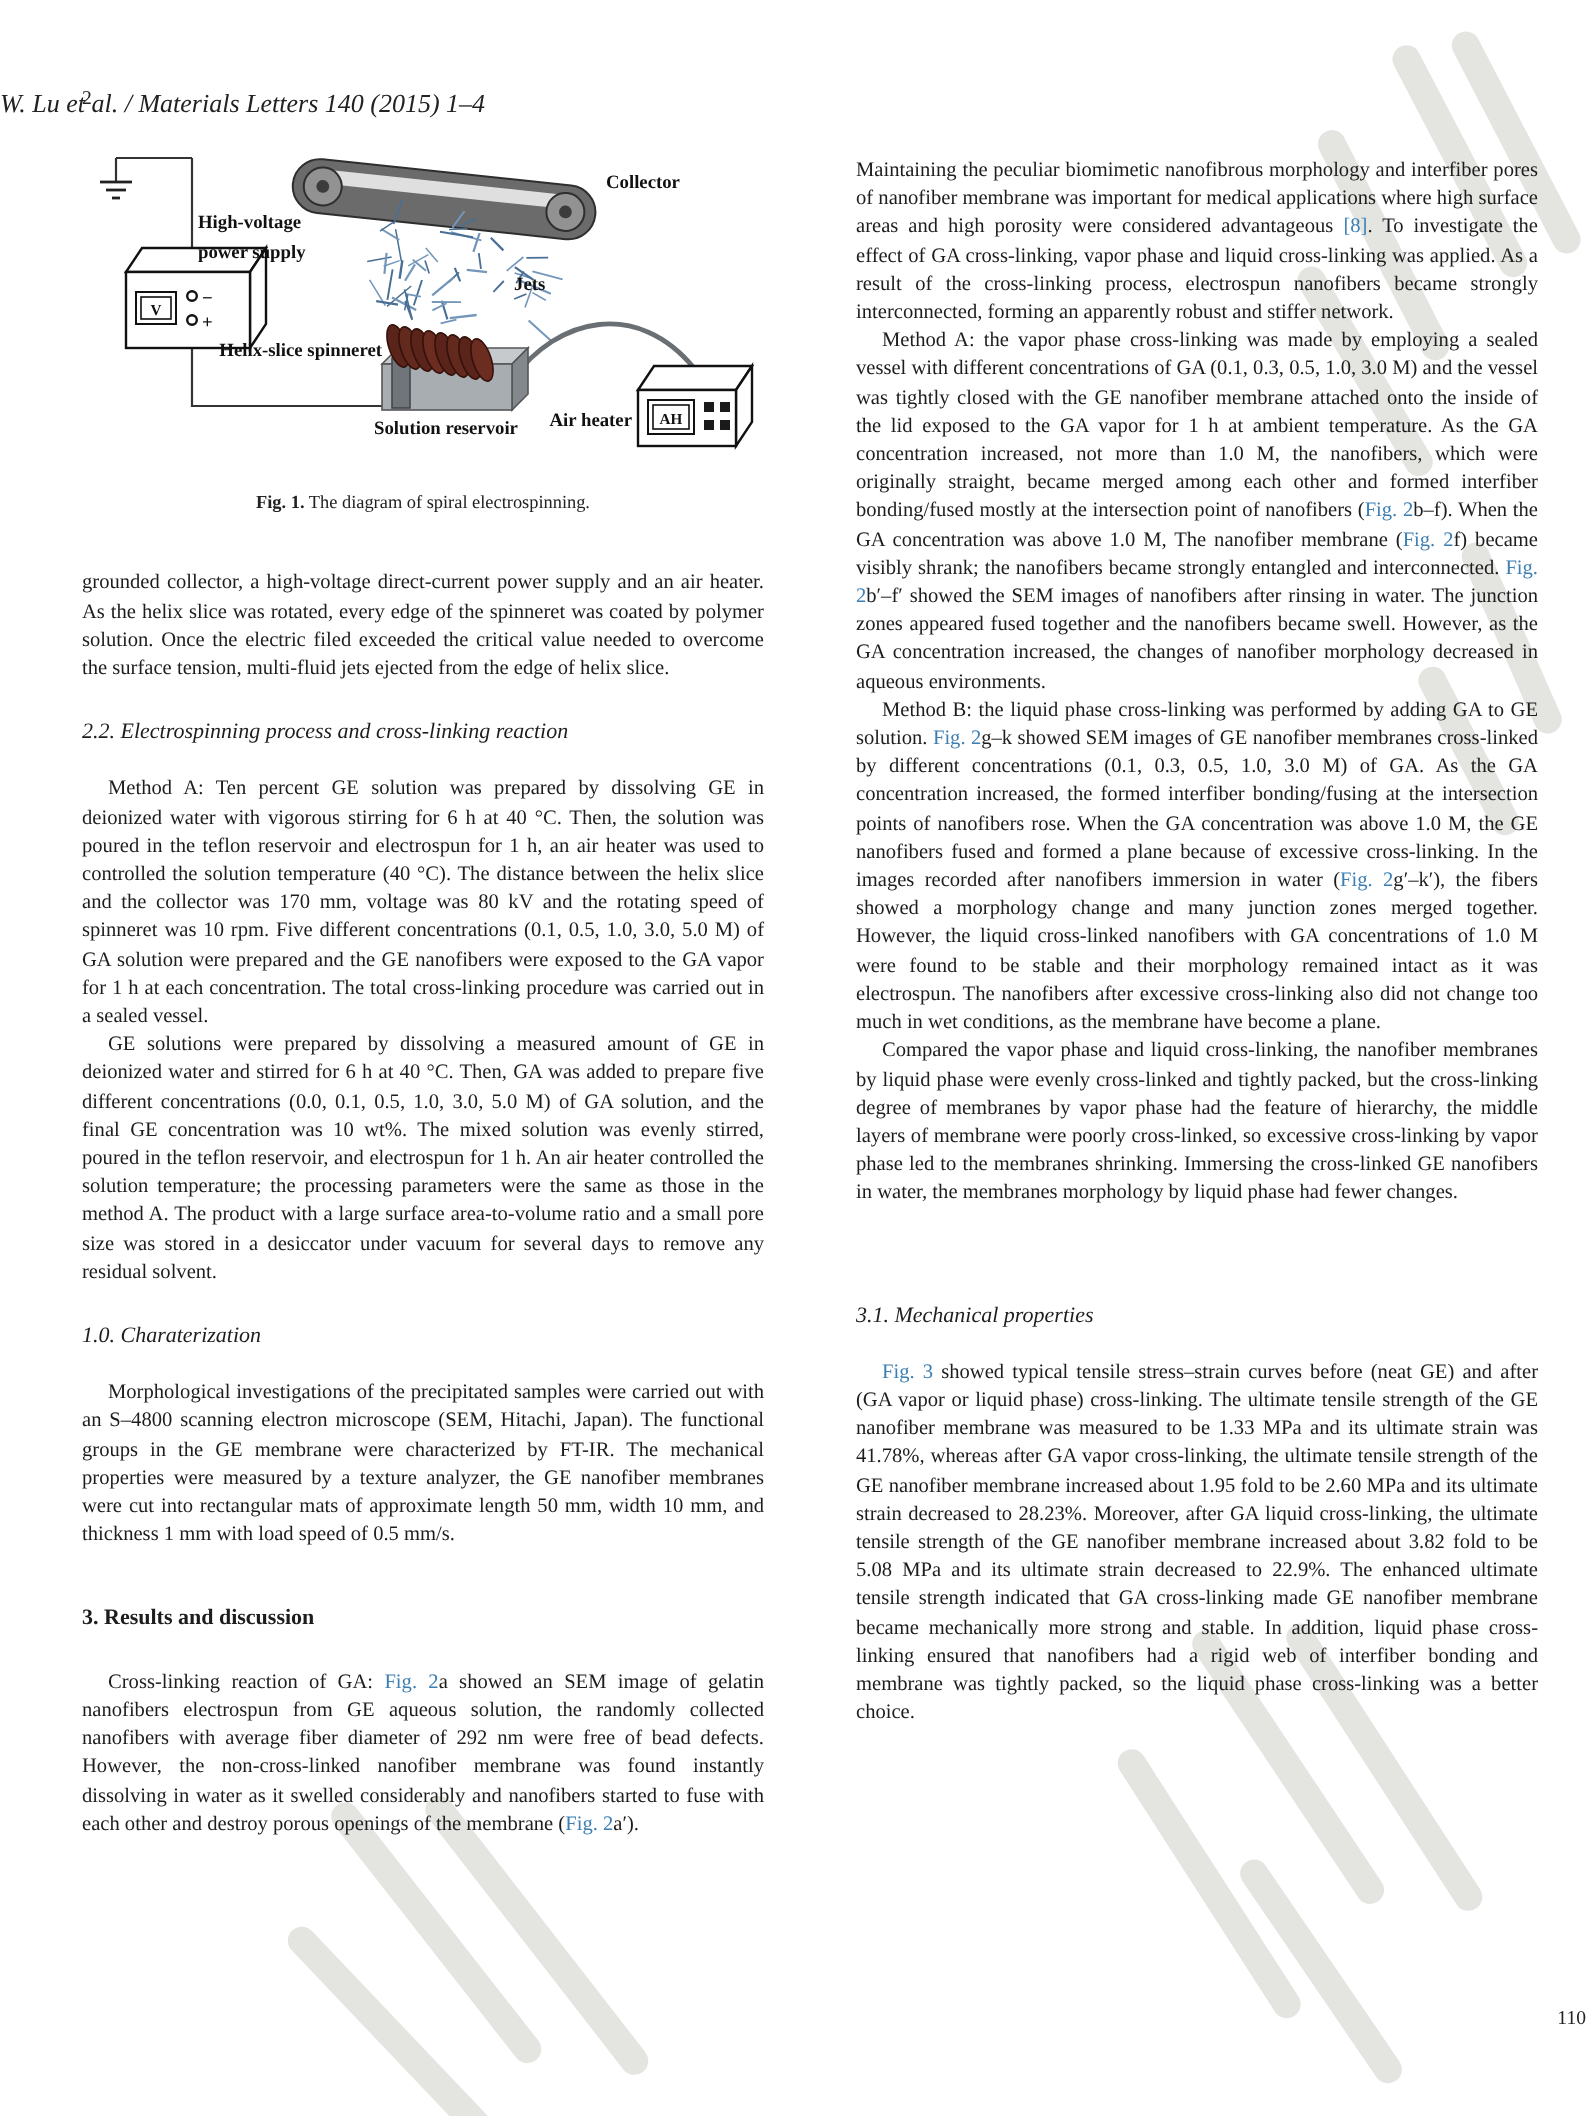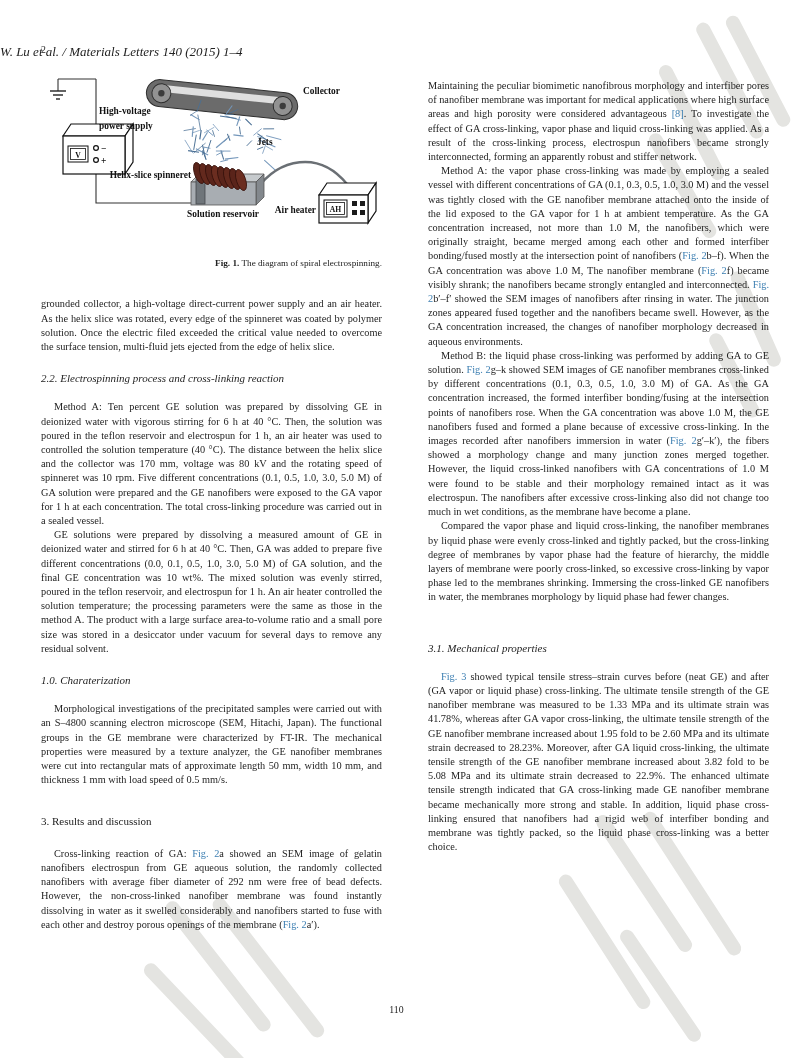--- a/index.html
+++ b/index.html
@@ -7,28 +7,28 @@
         font-family:"Liberation Serif","DejaVu Serif",serif;color:#1d1d1d;overflow:hidden;}
   .running-head{position:absolute;top:44px;left:0;right:0;text-align:left;
         font-style:italic;font-size:13px;color:#222;}
   .pageno-top{position:absolute;top:44px;left:41px;font-size:9.8px;color:#222;}
   .col{position:absolute;width:341px;font-size:10.3px;line-height:14.2px;text-align:justify;}
   .col.left{left:41px;top:76px;}
   .col.right{left:428px;top:79px;}
   .par{margin:0;padding:0;}
   .ind{text-indent:13px;}
   .sec-head{font-style:italic;font-weight:normal;font-size:11px;margin:17px 0 15px;}
-  .sec-head.major{font-style:normal;font-weight:normal;margin:26px 0 19px;}
-  .sec-head.gap{margin-top:36px;}
+  .sec-head.major{font-style:normal;font-weight:bold;margin:26px 0 19px;}
+  .sec-head.gap{margin-top:46px;}
   .seg-i{}
   .seg-l{color:#3d7fb2;}
   .figwrap{margin:0 0 0 0;}
-  .figcaption{text-align:right;font-size:9.2px;margin-top:24px;color:#222;}
+  .figcaption{text-align:center;font-size:9.2px;margin-top:11px;color:#222;}
   .figcaption .cap-label{font-weight:bold;}
-  .footer-pageno{position:absolute;top:1004px;left:0;right:0;text-align:center;font-size:9.8px;color:#222;}
+  .footer-pageno{position:absolute;top:1004px;left:0;right:0;text-align:right;font-size:9.8px;color:#222;}
   .wm{position:absolute;pointer-events:none;}
   .wm svg path{stroke:#e4e4e1;stroke-width:14;stroke-linecap:round;fill:none;}
   .figlabel{font-family:"Liberation Serif","DejaVu Serif",serif;font-weight:bold;font-size:9.4px;fill:#111;}
   .figsmall{font-family:"Liberation Serif","DejaVu Serif",serif;font-weight:bold;font-size:7.6px;fill:#111;}
 </style>
 </head>
 <body>
 
 <div class="page">
 

